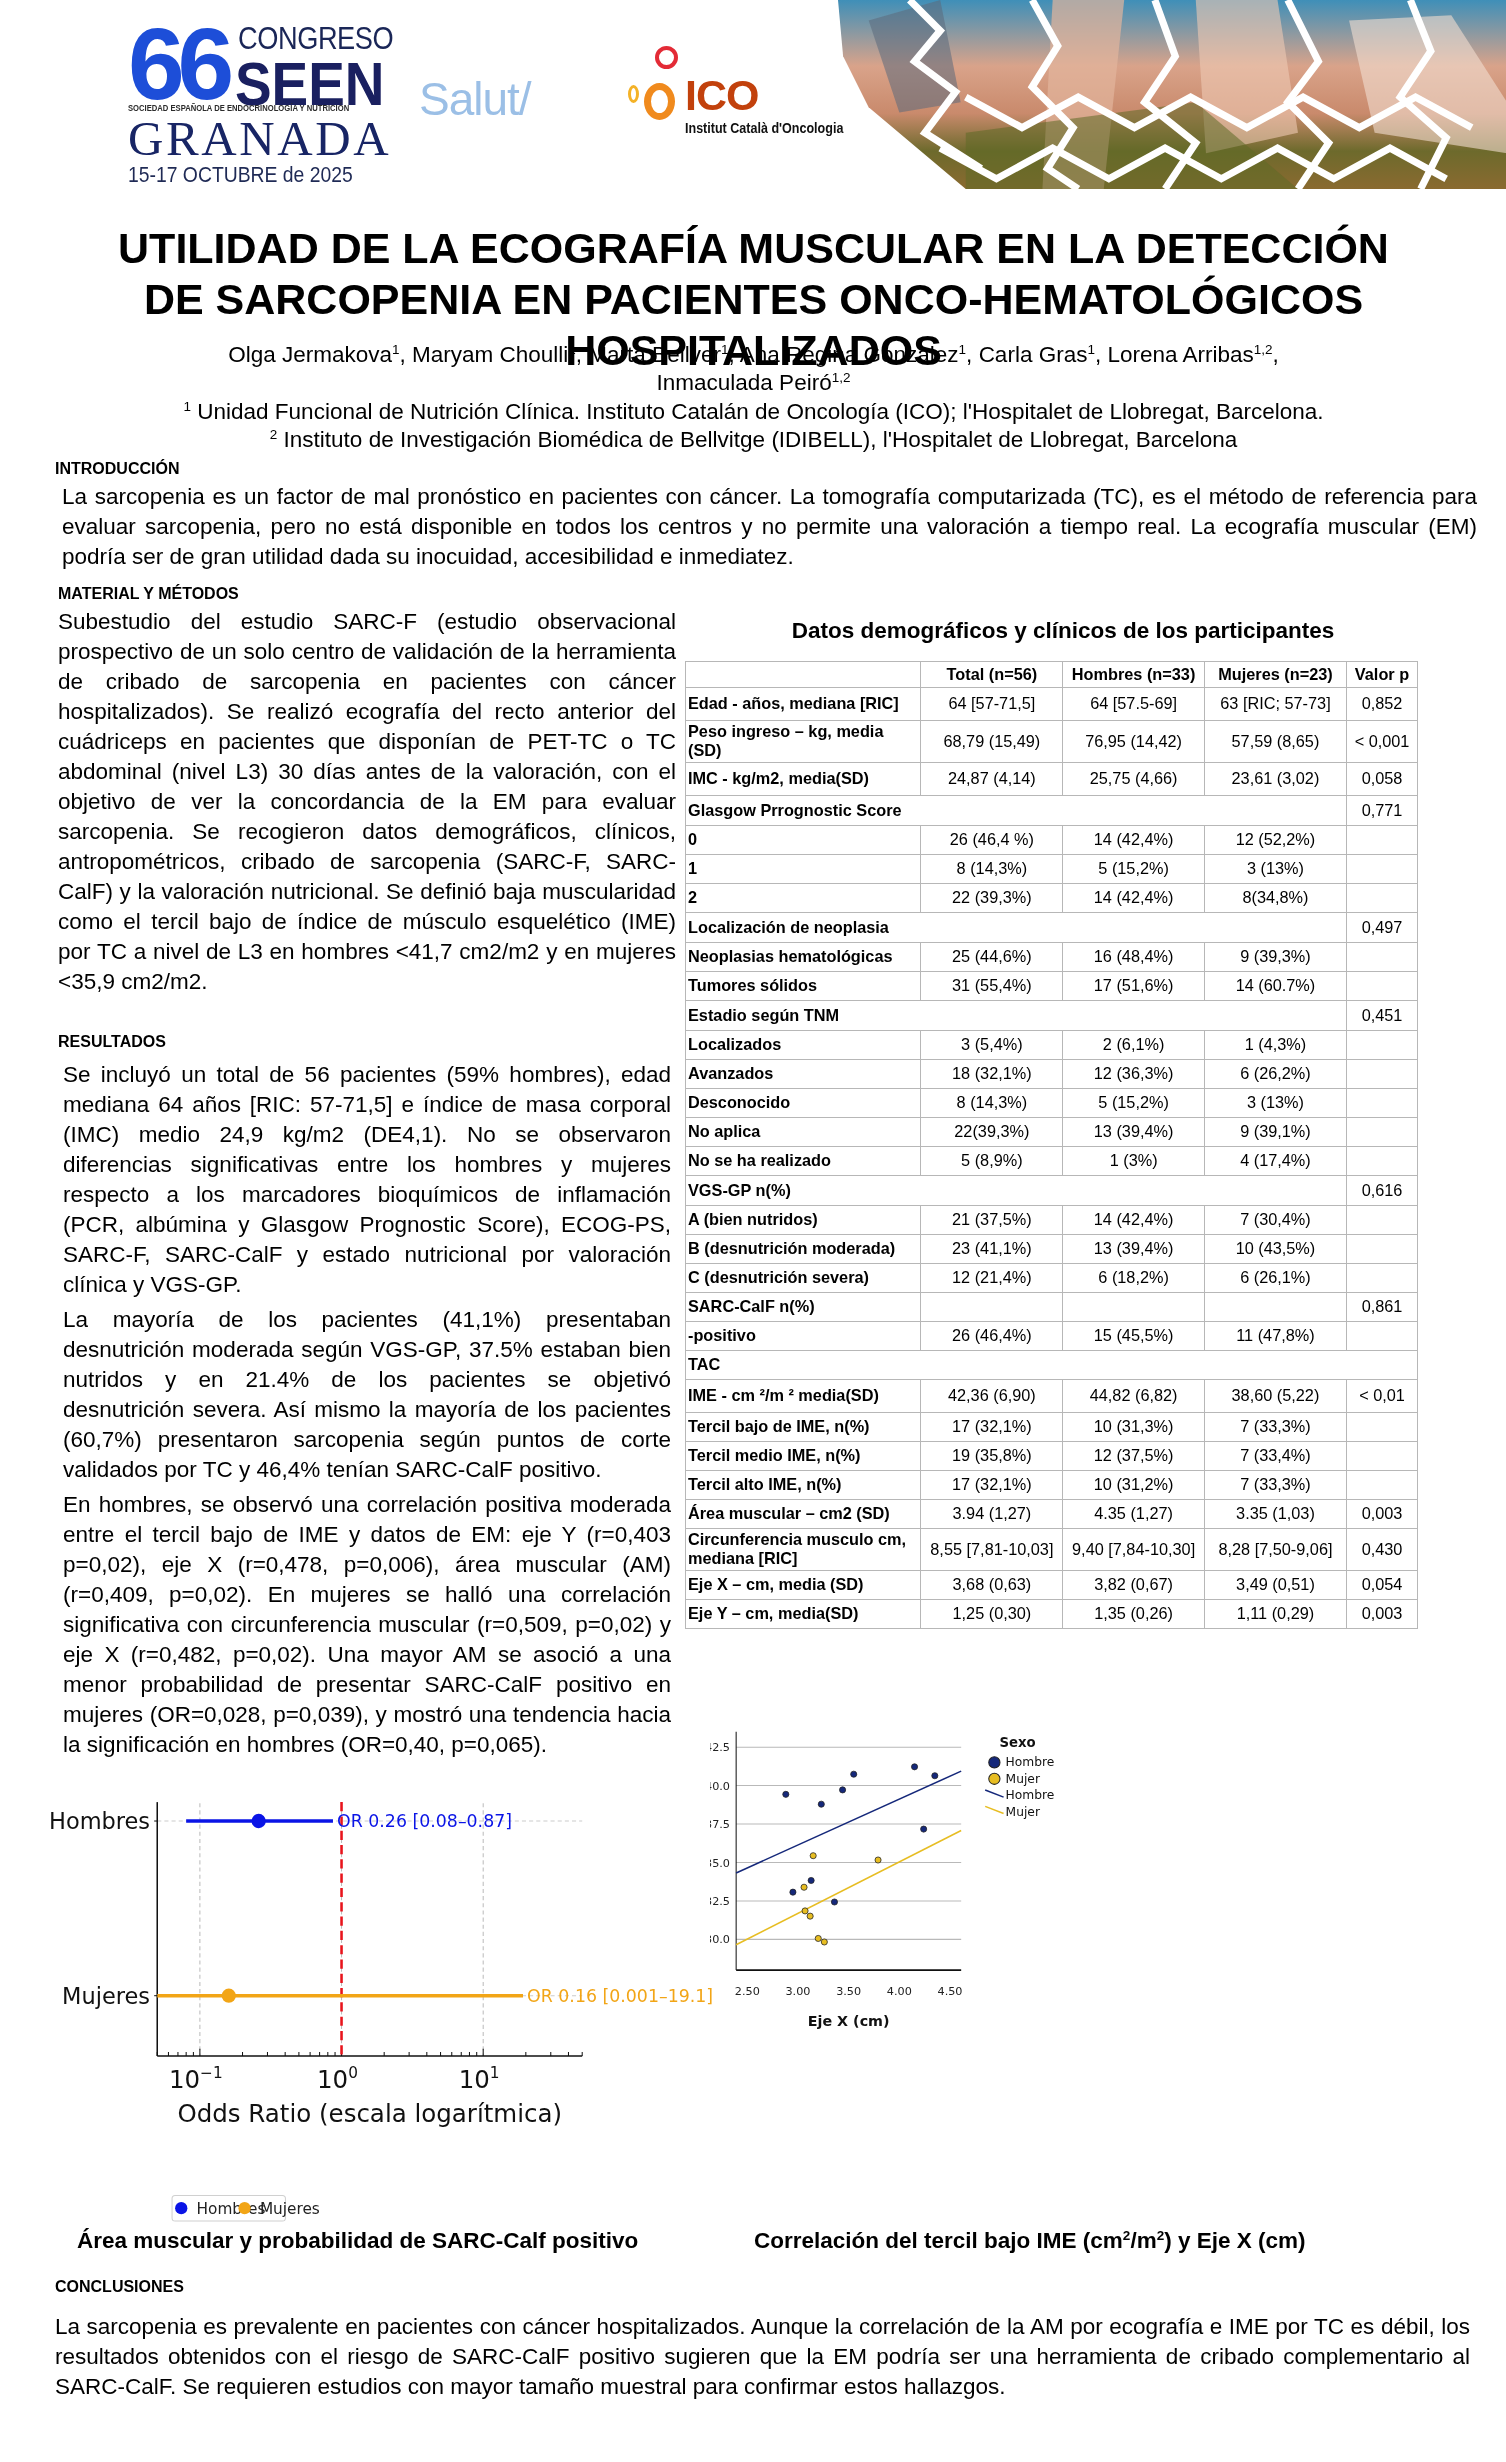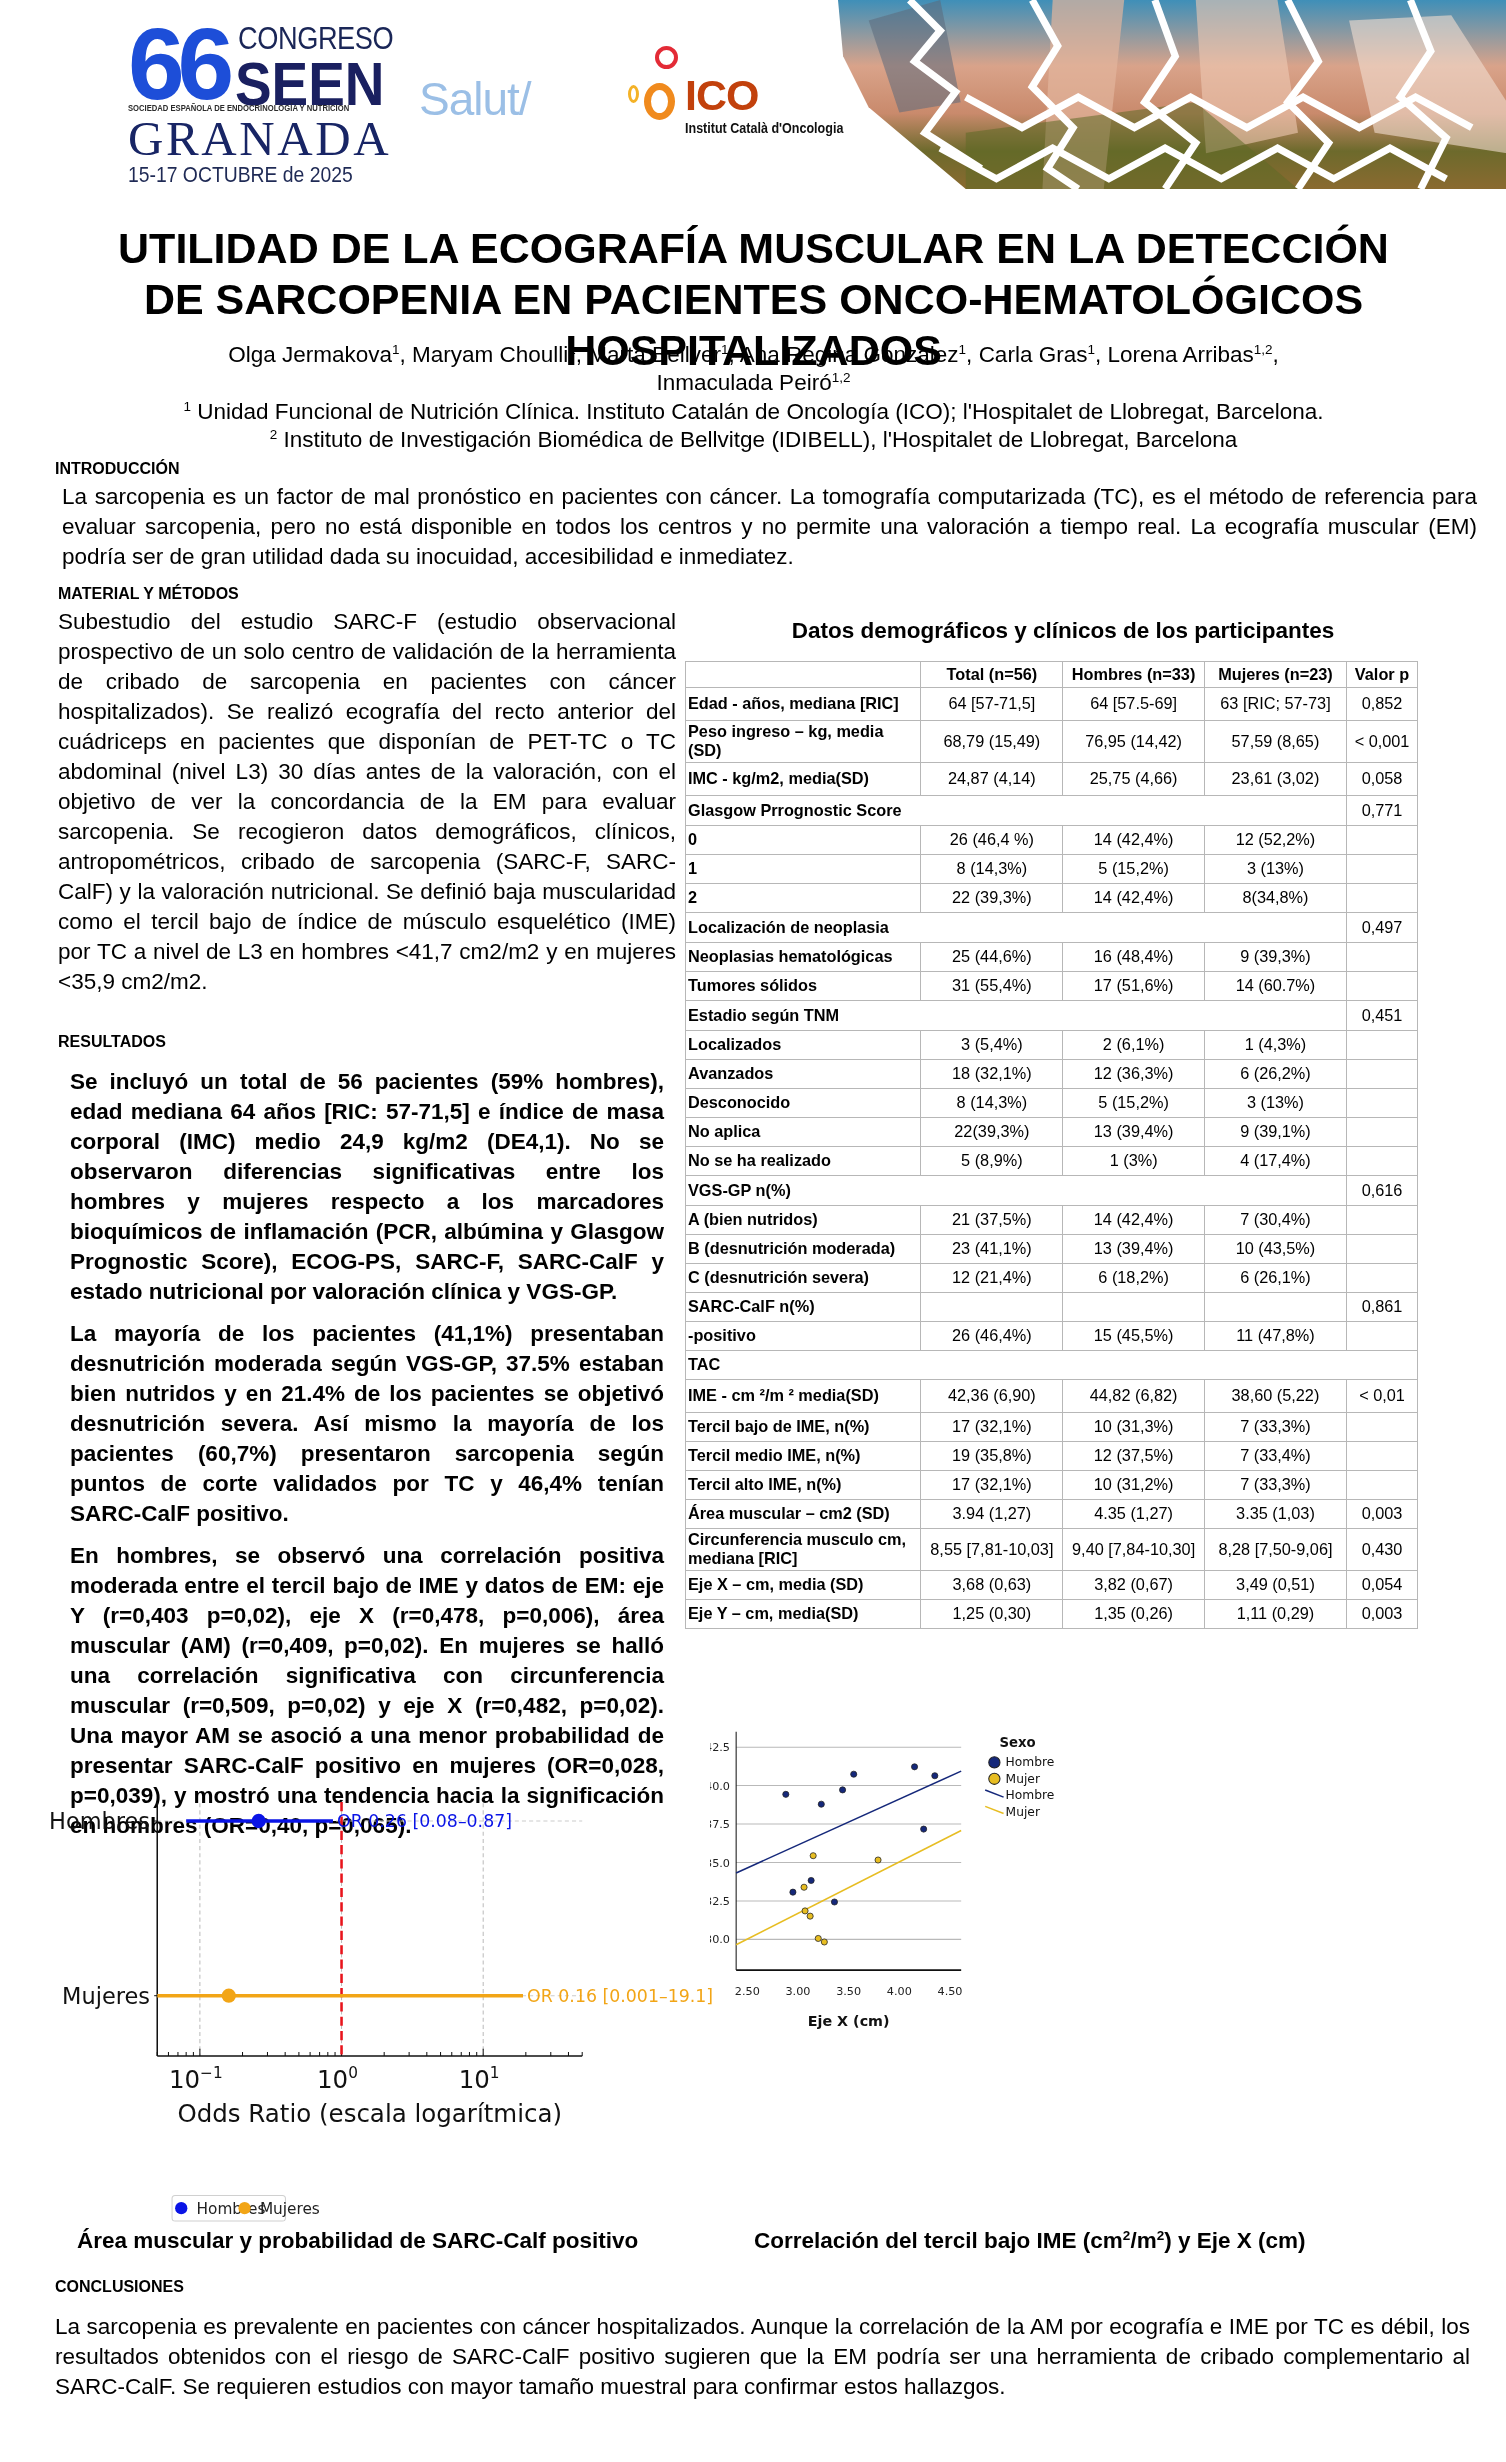--- a/index.html
+++ b/index.html
@@ -37,21 +37,21 @@
 
   
   .sec-head { position: absolute; font-weight: bold; font-size: 16px; line-height: 28px; }
   .sec-body { position: absolute; font-size: 22.5px; line-height: 30px; text-align: justify; }
   .intro-head { left: 55px; top: 455px; }
   .intro-body { left: 55px; top: 482px; width: 1415px; line-height: 30px; margin-left: 7px; }
   .mm-head { left: 58px; top: 580px; }
   .mm-body { left: 58px; top: 607px; width: 618px; line-height: 30px; }
   .res-head { left: 58px; top: 1028px; }
   .res-body { left: 58px; top: 1055px; width: 618px; line-height: 30px; }
-  .res-body p { margin: 12px; font-weight: bold; }
+  .res-body p { margin: 5px; }
   .concl-head { left: 55px; top: 2273px; }
   .concl-body { left: 55px; top: 2312px; width: 1415px; line-height: 30px; }
 
   
   .table-title { position: absolute; left: 685px; top: 618px; width: 756px; text-align: center; font-weight: bold; font-size: 22.5px; }
   .data-table { position: absolute; left: 685px; top: 661px; width: 733px; border-collapse: collapse; font-size: 16.3px; }
   .data-table td, .data-table th { border: 1px solid #b7b7b7; padding: 0 2px; height: 29px; text-align: center; font-weight: normal; }
   .data-table th { font-weight: bold; height: 25.5px; }
   .data-table td.label { text-align: left; font-weight: bold; width: 245px; }
   .data-table col.c1 { width: 245px; } .data-table col.c2 { width: 147px; } .data-table col.c3 { width: 147px; } .data-table col.c4 { width: 148px; } .data-table col.c5 { width: 73px; }

